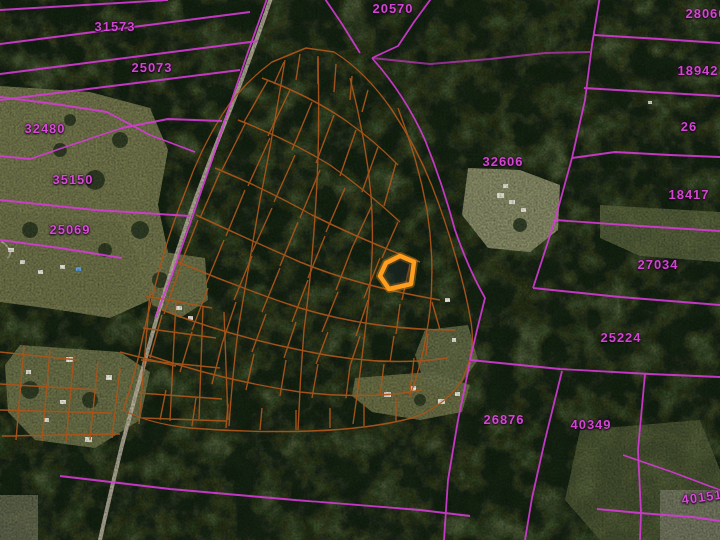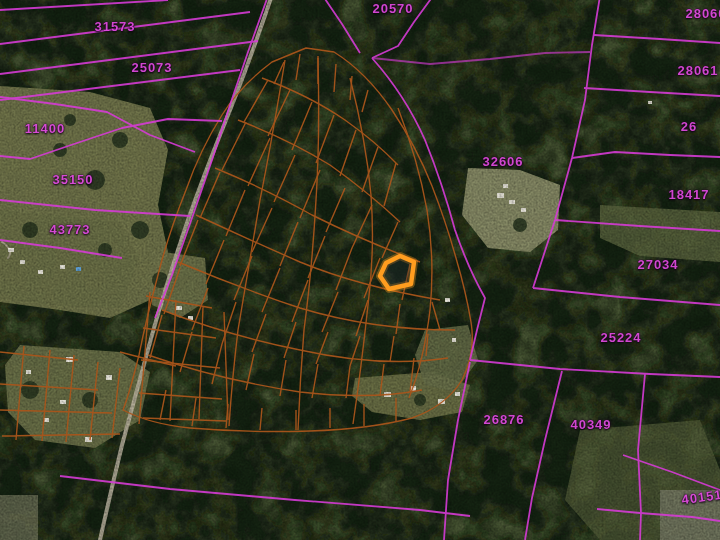--- a/index.html
+++ b/index.html
@@ -175,26 +175,26 @@
       <polygon points="400,256 414,262 411,284 389,289 380,276 386,263" fill="none" stroke="#ff9d1f" stroke-width="8" stroke-linejoin="round" opacity="0.35"></polygon>
       <polygon points="400,256 414,262 411,284 389,289 380,276 386,263" fill="rgba(35,45,52,0.35)" stroke="#ff9d1f" stroke-width="4.5" stroke-linejoin="round"></polygon>
     </g>
   </svg>
 
   <div class="labels">
     <span class="plabel" style="left:393px;top:8px">20570</span>
     <span class="plabel" style="left:115px;top:26px">31573</span>
     <span class="plabel" style="left:706px;top:13px">28060</span>
     <span class="plabel" style="left:152px;top:67px">25073</span>
-    <span class="plabel" style="left:698px;top:70px">28061</span>
-    <span class="plabel" style="left:45px;top:128px">11400</span>
+    <span class="plabel" style="left:698px;top:70px">18942</span>
+    <span class="plabel" style="left:45px;top:128px">32480</span>
     <span class="plabel" style="left:689px;top:126px">26</span>
     <span class="plabel" style="left:503px;top:161px">32606</span>
     <span class="plabel" style="left:73px;top:179px">35150</span>
     <span class="plabel" style="left:689px;top:194px">18417</span>
-    <span class="plabel" style="left:70px;top:229px">43773</span>
+    <span class="plabel" style="left:70px;top:229px">25069</span>
     <span class="plabel" style="left:658px;top:264px">27034</span>
     <span class="plabel" style="left:621px;top:337px">25224</span>
     <span class="plabel" style="left:504px;top:419px">26876</span>
     <span class="plabel" style="left:591px;top:424px">40349</span>
     <span class="plabel rot" style="left:702px;top:497px">40151</span>
   </div>
 </div>
 
 </body></html>

